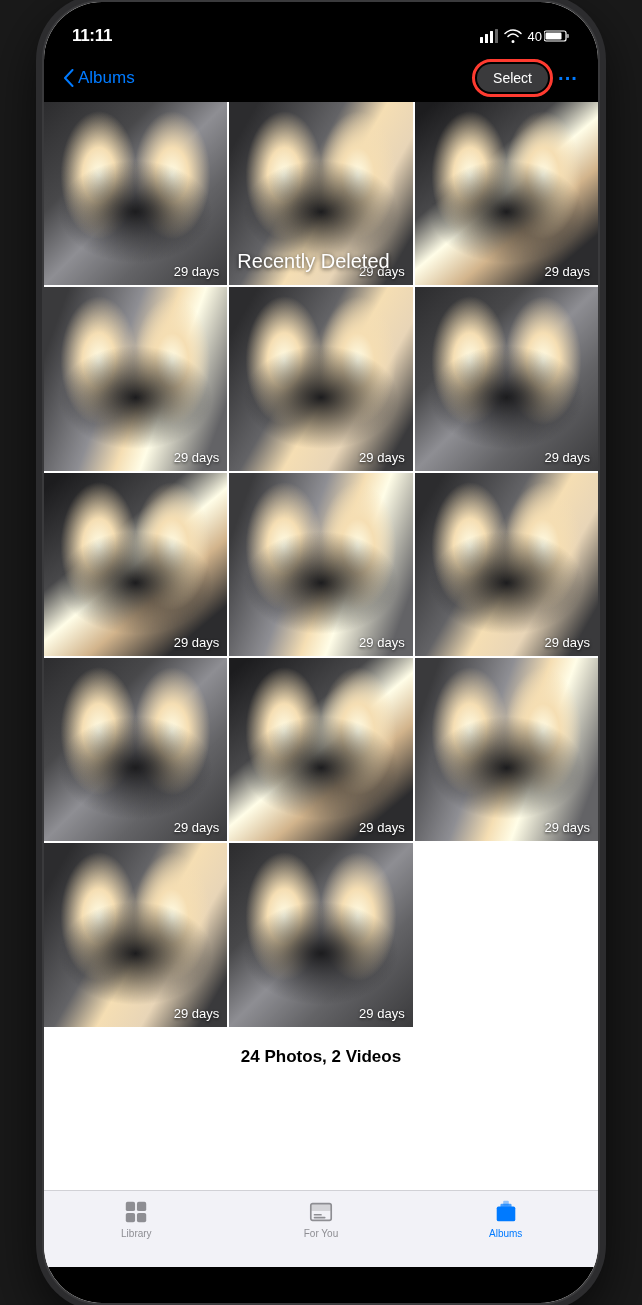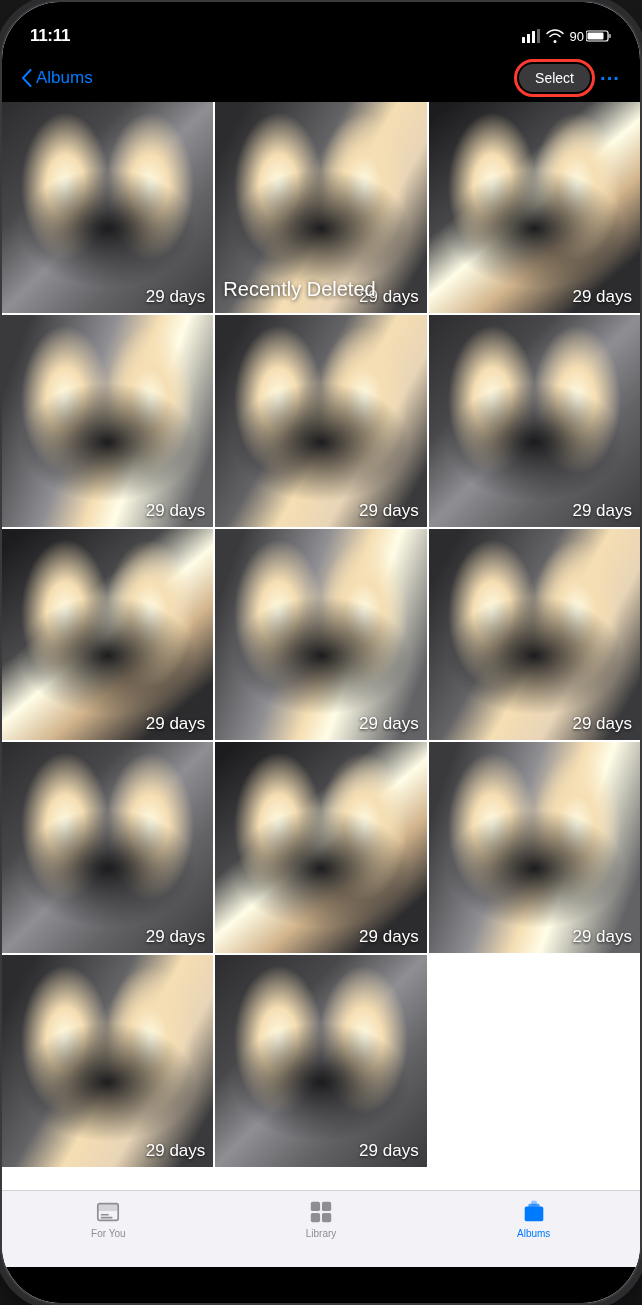--- a/index.html
+++ b/index.html
@@ -7,21 +7,21 @@
     body {
       background: #1a1a1a;
       display: flex;
       justify-content: center;
       align-items: center;
       min-height: 100vh;
       font-family: -apple-system, BlinkMacSystemFont, 'Helvetica Neue', sans-serif;
     }
 
     .phone-frame {
-      width: 642px;
+      width: 558px;
       height: 1305px;
       background: #a3a3a3;
       border-radius: 60px;
       position: relative;
       overflow: hidden;
       border: 2px solid #3a3a3c;
       box-shadow: 0 0 0 6px #2c2c2e, 0 20px 60px rgba(0,0,0,0.8);
     }
 
     .phone-screen {
@@ -192,21 +192,21 @@
 
     .dog-photo-4 {
       background: linear-gradient(110deg, #3a3a3c 10%, #8e8e93 40%, #f5deb3 55%, #fffde7 65%, #636366 90%);
     }
 
     .photo-label {
       position: absolute;
       bottom: 6px;
       right: 8px;
       color: #fff;
-      font-size: 17px;
+      font-size: 13px;
       font-weight: 500;
       text-shadow: 0 1px 3px rgba(0,0,0,0.8);
     }
 
     
     .info-section {
       padding: 20px 24px 16px;
       text-align: center;
       background: #fff;
     }
@@ -288,21 +288,21 @@
           <rect x="5" y="5" width="3" height="9" rx="0.5"></rect>
           <rect x="10" y="2" width="3" height="12" rx="0.5"></rect>
           <rect x="15" y="0" width="3" height="14" rx="0.5" opacity="0.4"></rect>
         </svg>
         <svg width="18" height="14" viewBox="0 0 18 14" fill="white">
           <path d="M9 11a1.5 1.5 0 110 3 1.5 1.5 0 010-3z"></path>
           <path d="M4 7.5C5.7 5.8 7.7 5 9 5s3.3.8 5 2.5" stroke="white" stroke-width="1.5" fill="none" stroke-linecap="round"></path>
           <path d="M1 4.5C3.5 2 6.1 1 9 1s5.5 1 8 3.5" stroke="white" stroke-width="1.5" fill="none" stroke-linecap="round"></path>
         </svg>
         <div class="battery-box">
-          <span class="battery-text">90</span>
+          <span class="battery-text">40</span>
           <svg width="26" height="14" viewBox="0 0 26 14" fill="white">
             <rect x="0" y="2" width="22" height="10" rx="2" stroke="white" stroke-width="1.2" fill="none"></rect>
             <rect x="22.5" y="5" width="2.5" height="4" rx="1" fill="white" opacity="0.6"></rect>
             <rect x="1.5" y="3.5" width="16" height="7" rx="1.2" fill="white"></rect>
           </svg>
         </div>
       </div>
     </div>
 
     <div class="nav-bar" style="position:relative;">
@@ -388,40 +388,40 @@
       </div>
 
       <div class="info-section">
         <div class="info-title">24 Photos, 2 Videos</div>
 
       </div>
 
     </div>
 
     <div class="tab-bar">
+      <div class="tab-item">
+        <svg class="tab-svg" viewBox="0 0 28 28" fill="none">
+          <rect x="3" y="3" width="10" height="10" rx="2" fill="#8e8e93"></rect>
+          <rect x="15" y="3" width="10" height="10" rx="2" fill="#8e8e93"></rect>
+          <rect x="3" y="15" width="10" height="10" rx="2" fill="#8e8e93"></rect>
+          <rect x="15" y="15" width="10" height="10" rx="2" fill="#8e8e93"></rect>
+        </svg>
+        <span class="tab-label">Library</span>
+      </div>
       <div class="tab-item">
         <svg class="tab-svg" viewBox="0 0 28 28" fill="none">
           <rect x="3" y="5" width="22" height="18" rx="2" stroke="#8e8e93" stroke-width="1.8" fill="none"></rect>
           <rect x="3" y="5" width="22" height="8" rx="2" fill="#8e8e93" opacity="0.3"></rect>
           <line x1="7" y1="17" x2="14" y2="17" stroke="#8e8e93" stroke-width="1.8" stroke-linecap="round"></line>
           <line x1="7" y1="20" x2="18" y2="20" stroke="#8e8e93" stroke-width="1.8" stroke-linecap="round"></line>
         </svg>
         <span class="tab-label">For You</span>
       </div>
       <div class="tab-item">
         <svg class="tab-svg" viewBox="0 0 28 28" fill="none">
-          <rect x="3" y="3" width="10" height="10" rx="2" fill="#8e8e93"></rect>
-          <rect x="15" y="3" width="10" height="10" rx="2" fill="#8e8e93"></rect>
-          <rect x="3" y="15" width="10" height="10" rx="2" fill="#8e8e93"></rect>
-          <rect x="15" y="15" width="10" height="10" rx="2" fill="#8e8e93"></rect>
-        </svg>
-        <span class="tab-label">Library</span>
-      </div>
-      <div class="tab-item">
-        <svg class="tab-svg" viewBox="0 0 28 28" fill="none">
           <rect x="4" y="8" width="20" height="16" rx="2" fill="#007aff"></rect>
           <rect x="8" y="5" width="12" height="5" rx="1.5" fill="#007aff" opacity="0.7"></rect>
           <rect x="11" y="2" width="6" height="5" rx="1" fill="#007aff" opacity="0.4"></rect>
         </svg>
         <span class="tab-label active">Albums</span>
       </div>
     </div>
 
     <div class="phone-bottom">
       <div class="home-indicator"></div>

